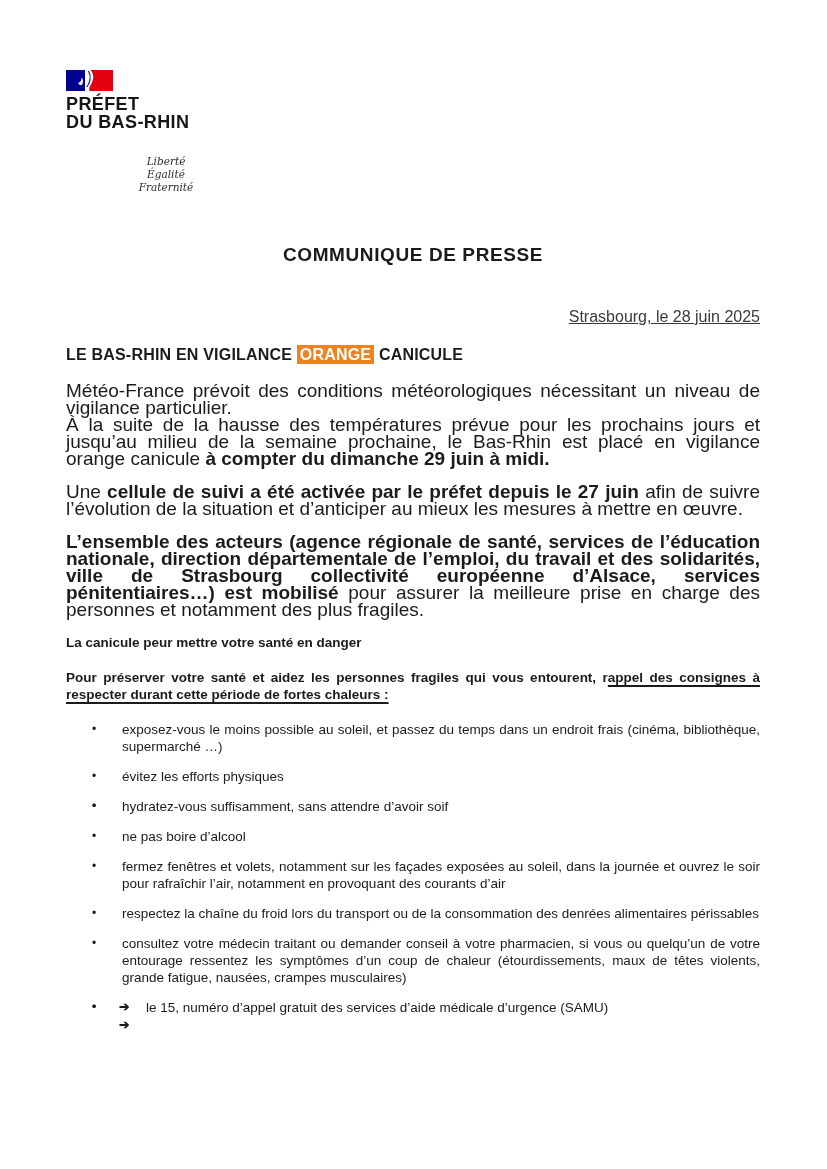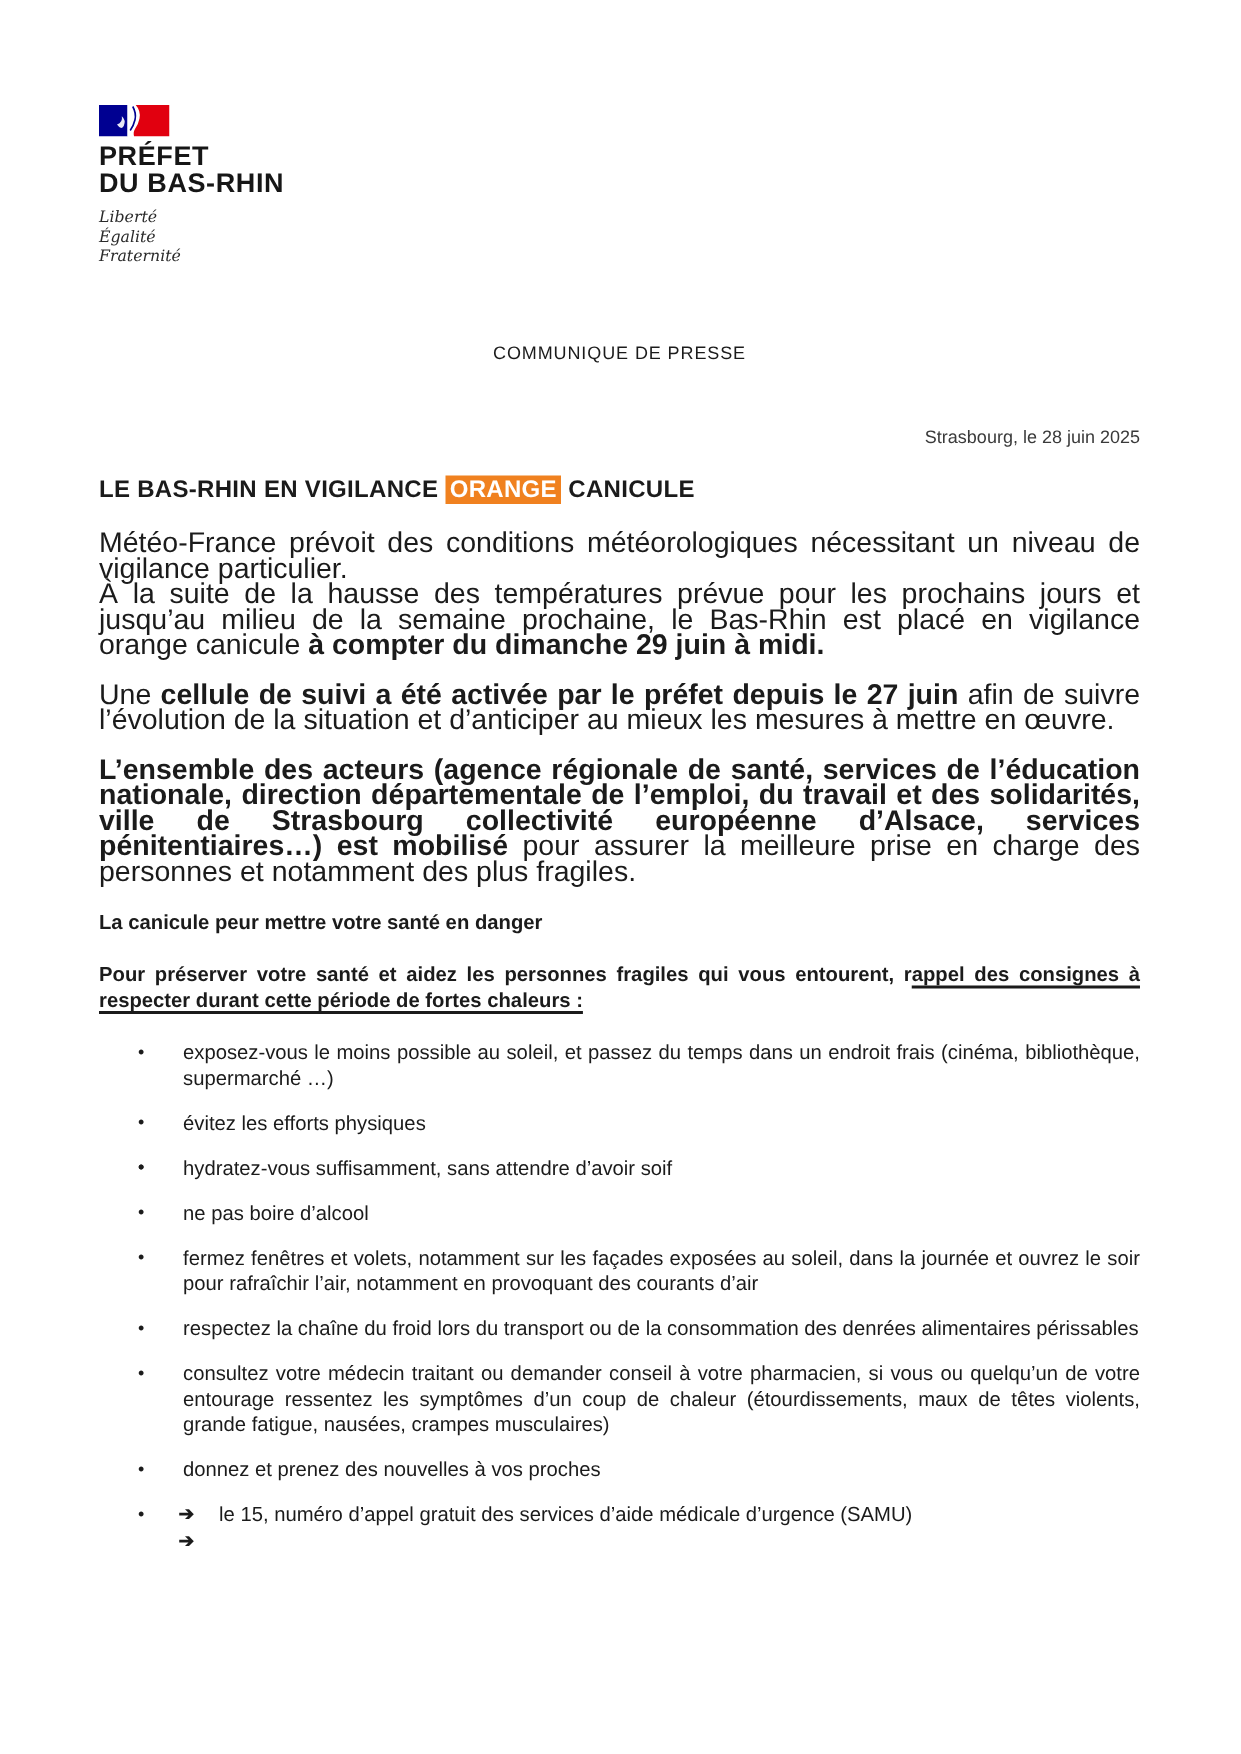--- a/index.html
+++ b/index.html
@@ -11,24 +11,24 @@
     box-sizing:border-box;
     padding:70px 67px 0 66px;
     overflow:hidden;
     font-family:"Liberation Sans", sans-serif;
     color:#1b1b1b;
   }
   
   .logo-block{width:200px;}
   .flag{display:block;width:47px;height:21px;}
   .logo-name{margin-top:4px;font-weight:700;font-size:18px;line-height:18px;letter-spacing:0.4px;color:#161616;}
-  .motto{margin-top:8px;font-family:"DejaVu Serif", serif;font-style:italic;font-size:10.5px;line-height:13px;color:#2a2a2a;}
+  .motto{margin-top:24px;font-family:"DejaVu Serif", serif;font-style:italic;font-size:10.5px;line-height:13px;color:#2a2a2a;text-align:center;}
   
-  .doc-title{margin:50px 0 0 0;text-align:center;font-size:12px;font-weight:400;letter-spacing:0.6px;}
-  .dateline{margin-top:42px;text-align:right;font-size:12px;color:#3a3a3a;}
+  .doc-title{margin:50px 0 0 0;text-align:center;font-size:19px;font-weight:700;letter-spacing:0.6px;}
+  .dateline{margin-top:42px;text-align:right;font-size:16px;color:#3a3a3a;text-decoration:underline;}
   .headline{margin:20px 0 0 0;font-size:16px;font-weight:700;letter-spacing:0.2px;}
   .hl{color:#ffffff;padding:1px 3px;font-weight:700;text-align:right;}
   
   .para{font-size:19px;line-height:17px;text-align:justify;margin:0 0 16px 0;}
   .first-para{margin-top:18px;}
   .b{font-weight:700;}
   .banner{font-size:13.5px;line-height:17px;font-weight:700;margin:0 0 18px 0;}
   .intro{font-size:13.5px;line-height:17px;font-weight:700;text-align:justify;margin:0 0 18px 0;}
   .u{text-decoration:underline;text-decoration-thickness:1.5px;text-underline-offset:2.5px;}
   
@@ -82,19 +82,19 @@
 
   <ul class="bullets">
     <li class="bullet"><span class="dot">•</span><span>exposez-vous le moins possible au soleil, et passez du temps dans un endroit frais (cinéma, bibliothèque, supermarché …)</span></li>
     <li class="bullet"><span class="dot">•</span><span>évitez les efforts physiques</span></li>
     <li class="bullet"><span class="dot">•</span></li>
     <li class="bullet"><span class="dot">•</span><span>hydratez-vous suffisamment, sans attendre d’avoir soif</span></li>
     <li class="bullet"><span class="dot">•</span><span>ne pas boire d’alcool</span></li>
     <li class="bullet"><span class="dot">•</span><span>fermez fenêtres et volets, notamment sur les façades exposées au soleil, dans la journée et ouvrez le soir pour rafraîchir l’air, notamment en provoquant des courants d’air</span></li>
     <li class="bullet"><span class="dot">•</span><span>respectez la chaîne du froid lors du transport ou de la consommation des denrées alimentaires périssables</span></li>
     <li class="bullet"><span class="dot">•</span><span>consultez votre médecin traitant ou demander conseil à votre pharmacien, si vous ou quelqu’un de votre entourage ressentez les symptômes d’un coup de chaleur (étourdissements, maux de têtes violents, grande fatigue, nausées, crampes musculaires)</span></li>
-    <li class="bullet"><span class="dot">•</span><span>donnez et prenez des nouvelles à vos proches</span></li>
+    <li class="bullet"><span class="dot">•</span></li>
     <li class="bullet tight"><span class="dot">•</span></li>
     <li class="subbullet"><span class="arrow">➔</span><span>le 15, numéro d’appel gratuit des services d’aide médicale d’urgence (SAMU)</span></li>
     <li class="subbullet"><span class="arrow">➔</span></li>
   </ul>
 
 </div>
 
 </body></html>

